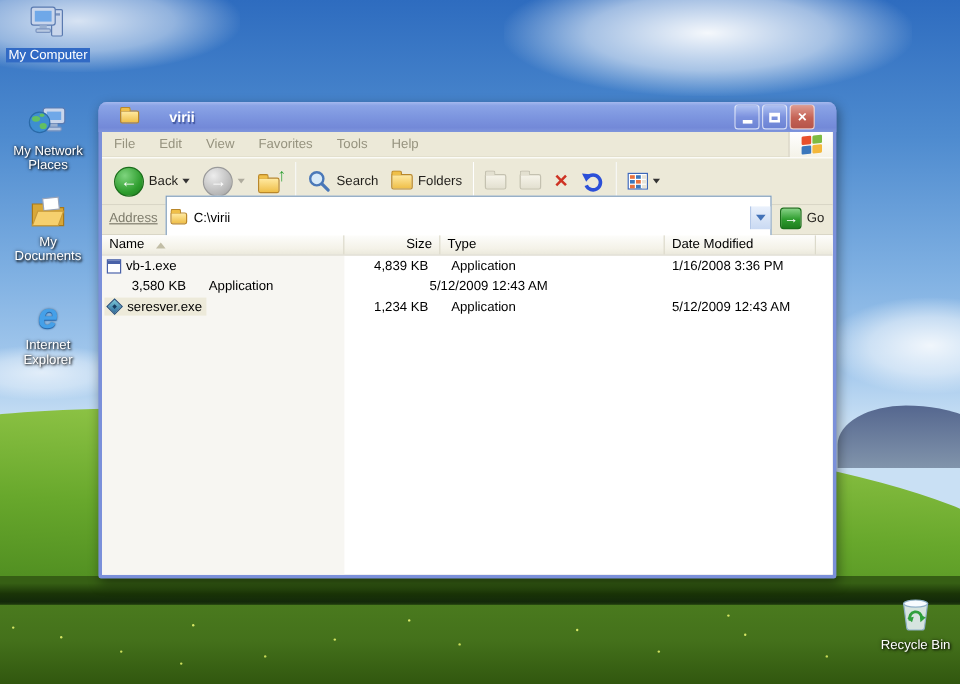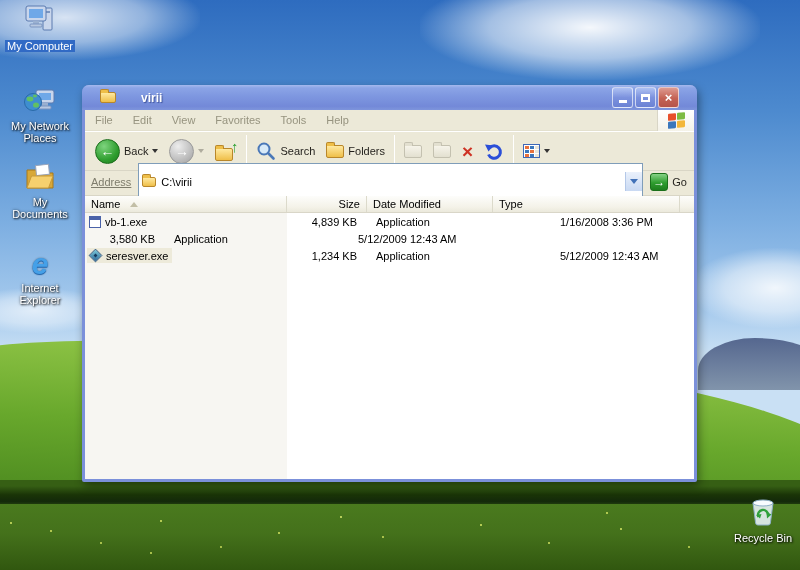--- a/index.html
+++ b/index.html
@@ -336,25 +336,25 @@
         <div class="col-shade"></div>
 
         <div class="hdr">
           <div class="hcell hc-name">
             <span>Name</span>
             <span class="sort-up"></span>
           </div>
           <div class="hcell hc-size">
             <span>Size</span>
           </div>
+          <div class="hcell hc-type">
+            <span>Type</span>
+          </div>
           <div class="hcell hc-date">
             <span>Date Modified</span>
-          </div>
-          <div class="hcell hc-type">
-            <span>Type</span>
           </div>
           <div class="hcell hc-fill"></div>
         </div>
 
         <div class="frow">
           <div class="cell-name">
             <span class="file-chip">
               <span class="icon-vb"></span>
               <span>vb-1.exe</span>
             </span>

